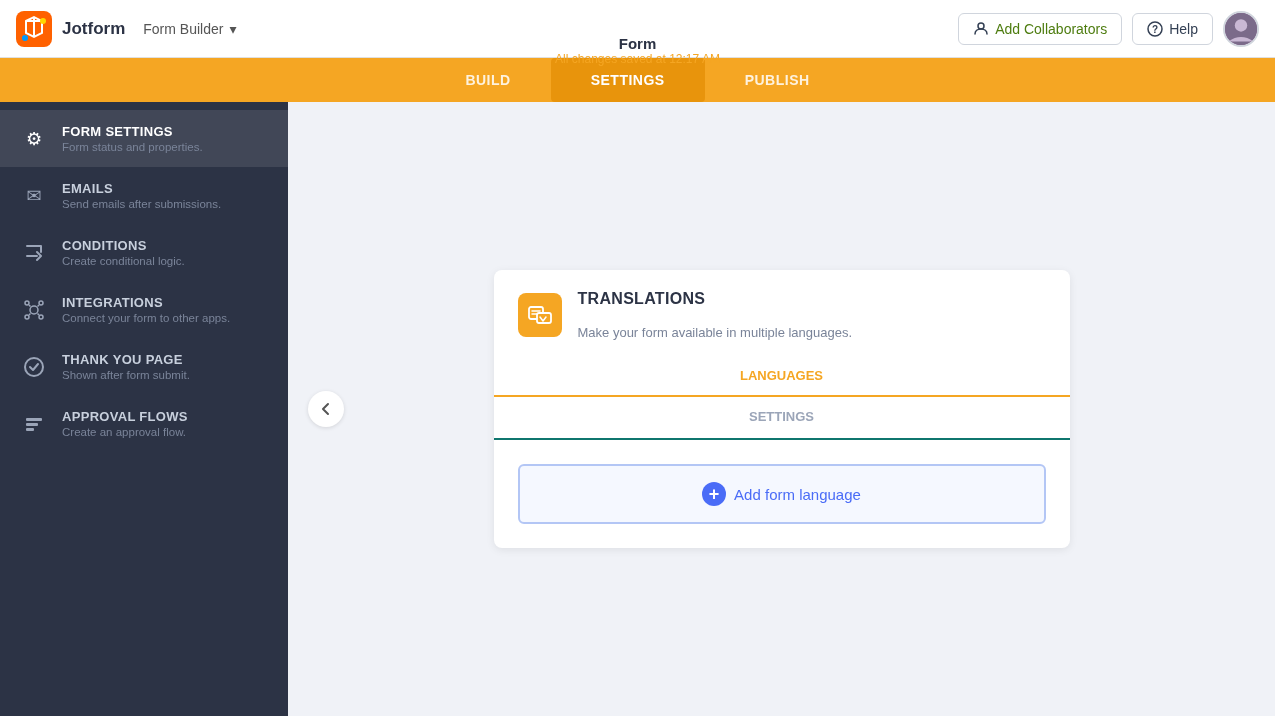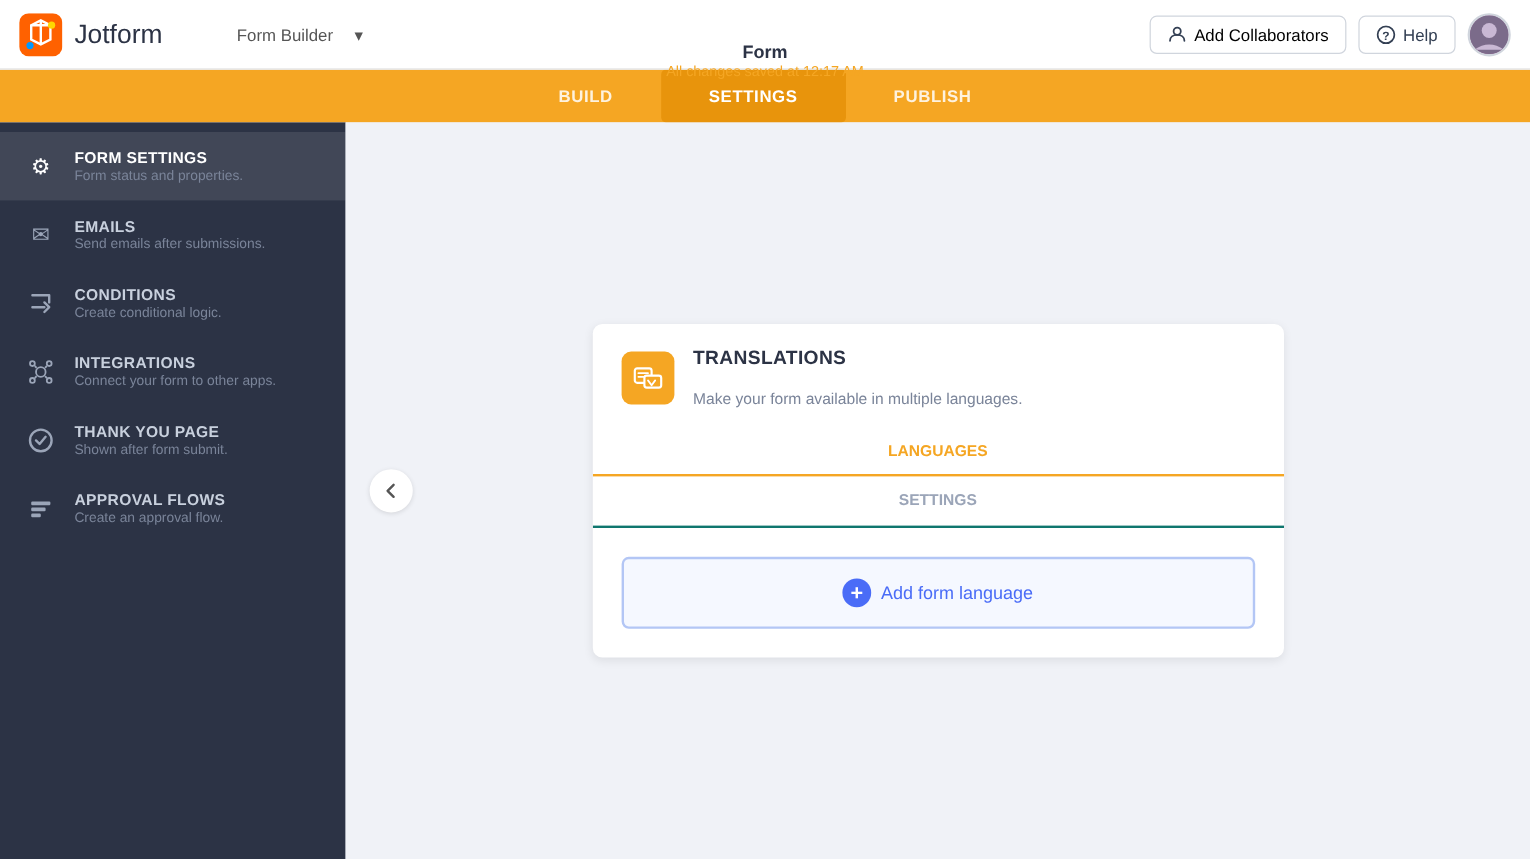--- a/index.html
+++ b/index.html
@@ -20,36 +20,35 @@
     .logo-area {
       display: flex;
       align-items: center;
       gap: 10px;
     }
     .logo-icon {
       width: 36px;
       height: 36px;
     }
     .logo-text {
-      font-size: 22px;
-      font-weight: 400;
+      font-size: 17px;
+      font-weight: 700;
       color: #2c3345;
     }
     .form-builder-btn {
       display: flex;
       align-items: center;
-      gap: 18px;
+      gap: 6px;
       background: none;
       border: none;
       font-size: 14px;
       color: #555;
       cursor: pointer;
       padding: 4px 8px;
       border-radius: 4px;
-      margin-left: 44px;
     }
     .center-area {
       position: absolute;
       left: 50%;
       transform: translateX(-50%);
       text-align: center;
     }
     .form-title {
       font-size: 15px;
       font-weight: 600;
@@ -67,21 +66,21 @@
     }
     .add-collab-btn {
       display: flex;
       align-items: center;
       gap: 6px;
       border: 1.5px solid #d0d5dd;
       background: #fff;
       border-radius: 6px;
       padding: 7px 14px;
       font-size: 14px;
-      color: #000000;
+      color: #4d7c0f;
       cursor: pointer;
       font-weight: 500;
     }
     .help-btn {
       display: flex;
       align-items: center;
       gap: 6px;
       border: 1.5px solid #d0d5dd;
       background: #fff;
       border-radius: 6px;

